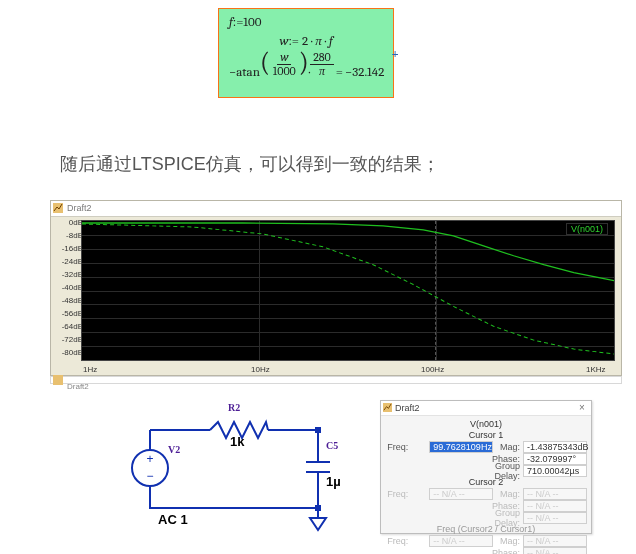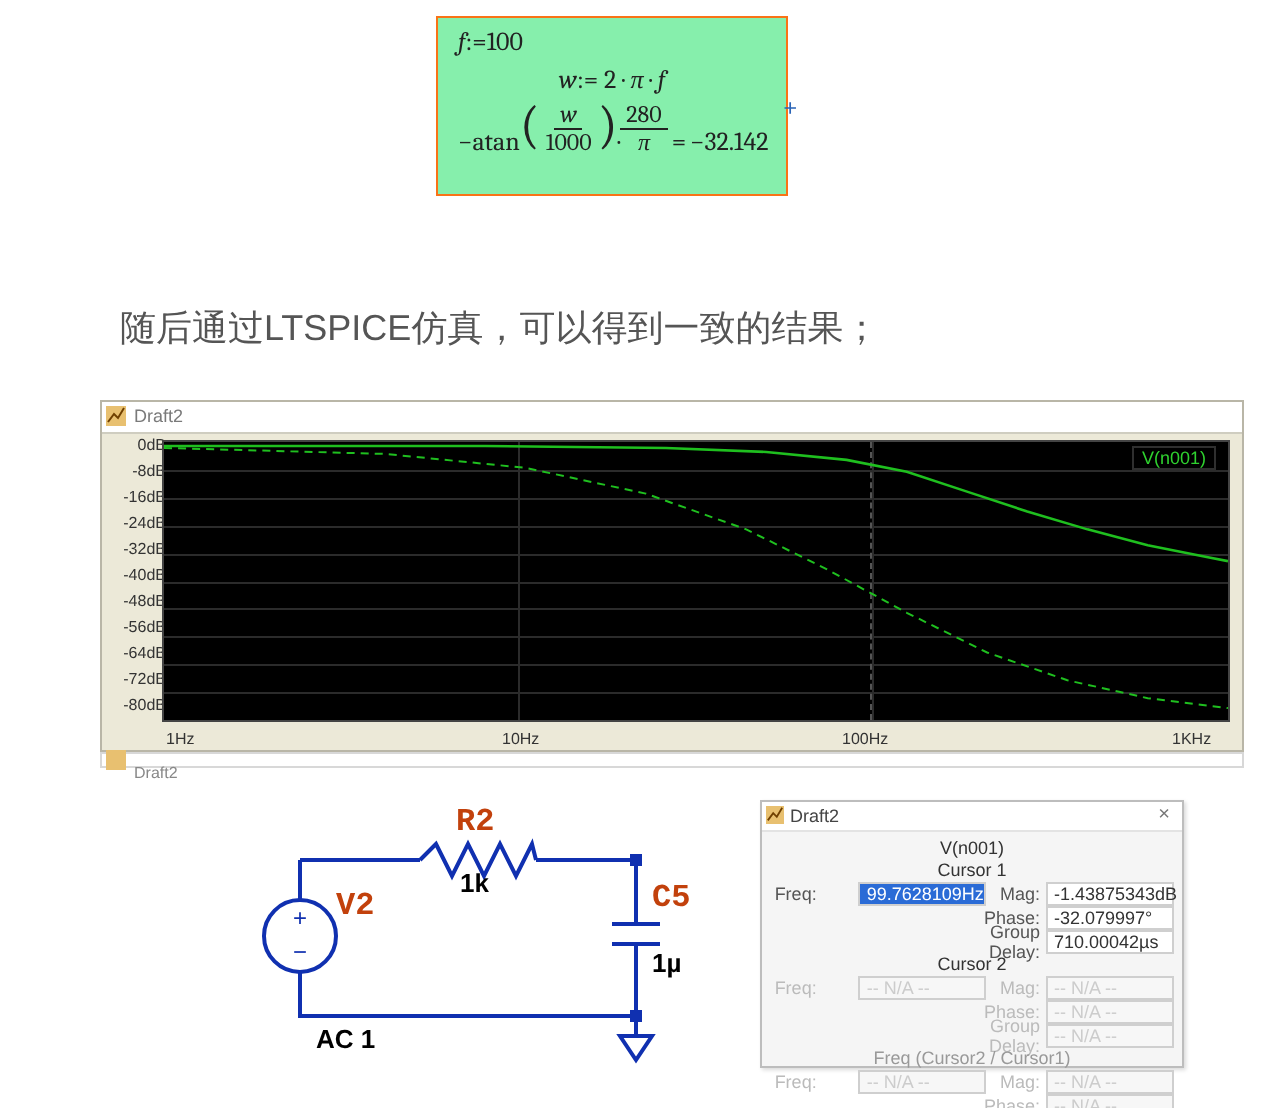--- a/index.html
+++ b/index.html
@@ -125,21 +125,21 @@
 
   
   .schem {
     position: absolute;
     left: 118px;
     top: 400px;
     width: 232px;
     height: 140px;
   }
   .schem svg { width:100%; height:100%; }
-  .sch-label { position:absolute; font-family:Liberation Mono, monospace; font-weight:bold; font-size:16px; color:#c2410c;}
+  .sch-label { position:absolute; font-family:Liberation Serif, serif; font-weight:bold; font-size:10px; color:#4c1d95;}
   .sch-val   { position:absolute; font-family:Arial, sans-serif; font-weight:bold; font-size:13px; color:#000;}
 
   
   .dlg {
     position: absolute;
     left: 380px;
     top: 400px;
     width: 210px;
     height: 132px;
     background: #f5f5f5;

